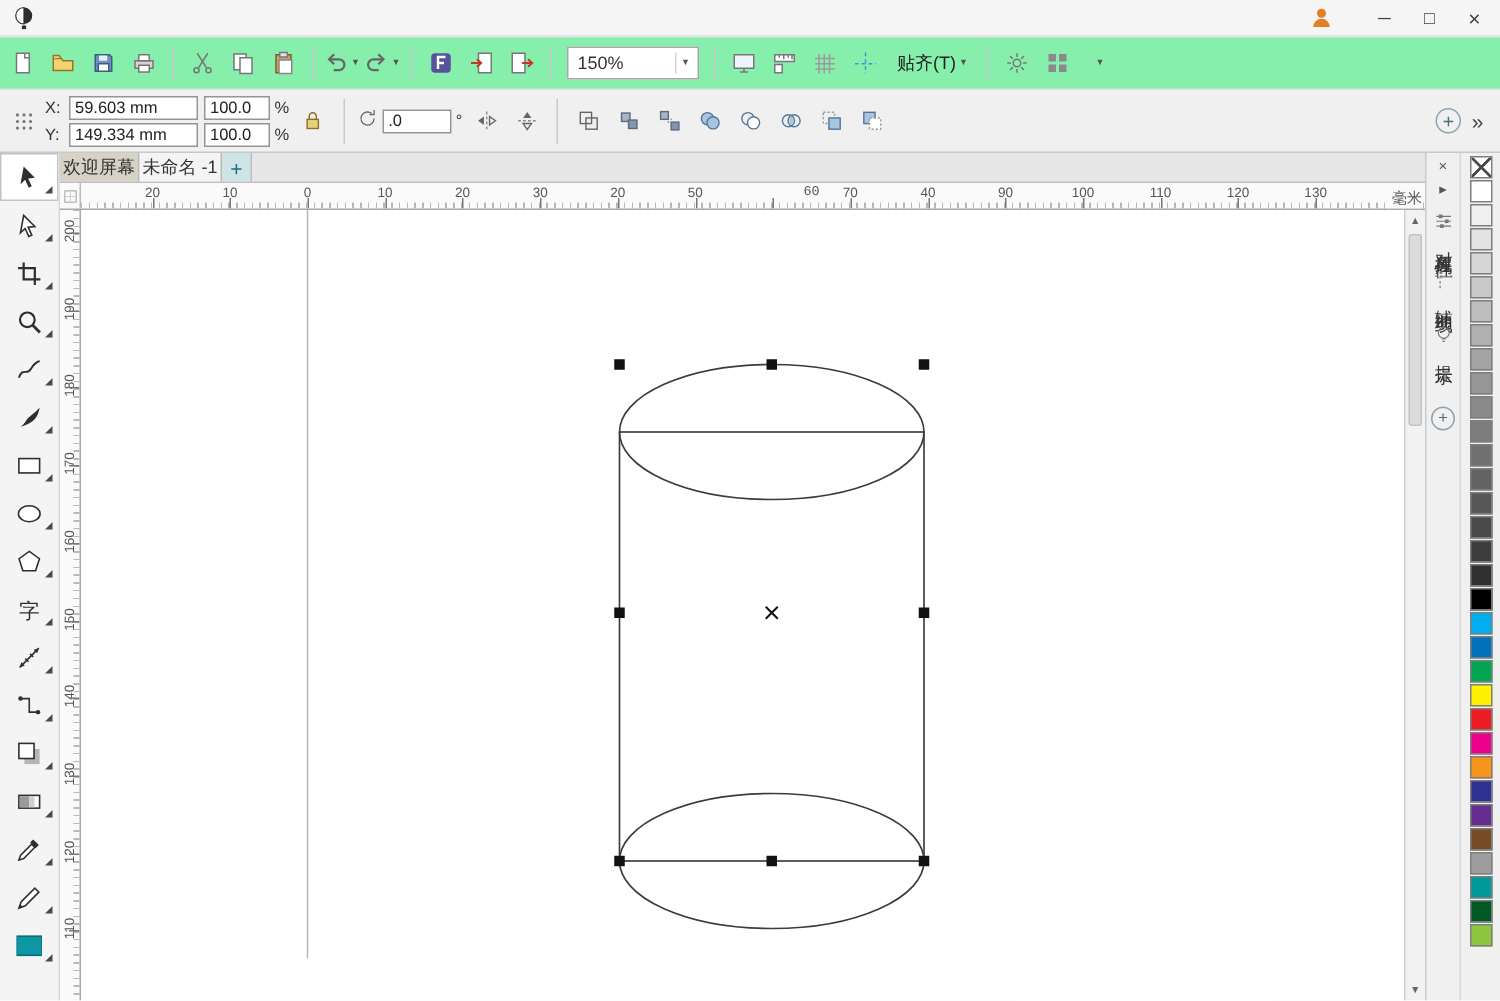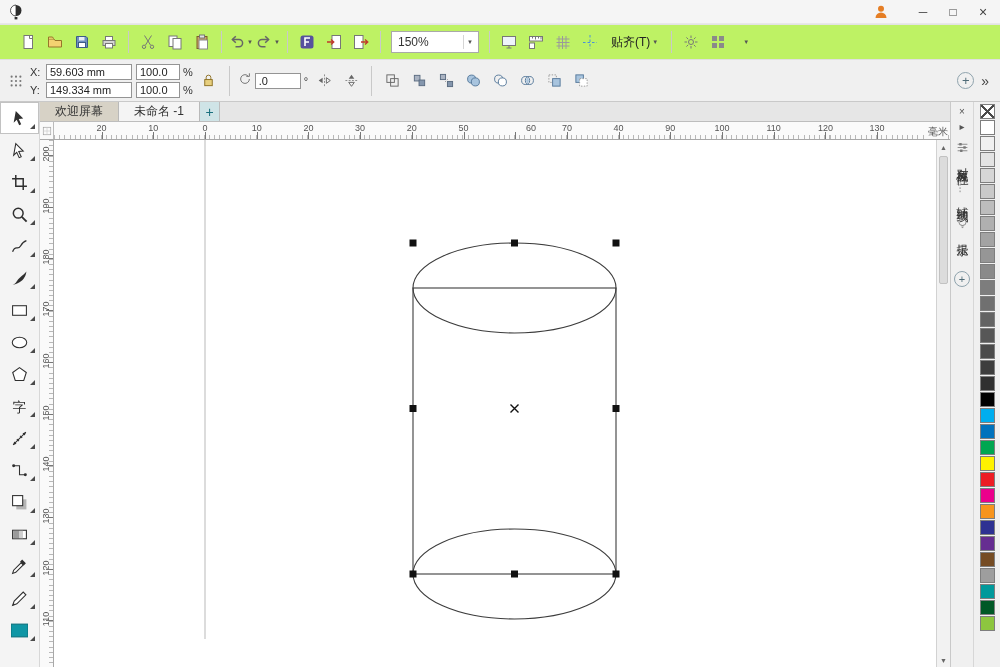--- a/index.html
+++ b/index.html
@@ -13,21 +13,21 @@
   .flex-spacer{flex:1;}
   .win-btn{width:30px;height:22px;display:flex;align-items:center;justify-content:center;font-size:12px;color:#444;}
   .win-btn.close{font-size:14px;}
   #user-btn{width:26px;height:22px;display:flex;align-items:center;justify-content:center;margin-right:14px;}
 
   
   #menubar{height:28px;flex:0 0 auto;display:flex;align-items:center;padding:0 6px;font-size:13px;color:#1e1e1e;background:#f0f0f0;}
   .menu-item{padding:4px 9px;white-space:nowrap;border-radius:2px;}
 
   
-  #toolbar{height:36px;flex:0 0 auto;display:flex;align-items:center;padding:0 15px;gap:1px;background:#bef264;border-top:1px solid #e3e3e3;border-bottom:1px solid #e0e0e0;}
+  #toolbar{height:36px;flex:0 0 auto;display:flex;align-items:center;padding:0 2px;gap:1px;background:#86efac;border-top:1px solid #e3e3e3;border-bottom:1px solid #e0e0e0;}
   .tb-btn{height:26px;min-width:26px;display:flex;align-items:center;justify-content:center;border-radius:2px;}
   .tb-sep{width:1px;height:22px;background:#c9c9c9;margin:0 5px;flex:0 0 auto;}
   .dd{font-size:6px;color:#555;margin-left:2px;}
   .zoom-combo{width:88px;height:22px;background:#fff;border:1px solid #a9a9a9;display:flex;align-items:center;justify-content:space-between;font-size:12px;padding:0 2px 0 6px;margin:0 4px;}
   .zoom-combo .dd{border-left:1px solid #d5d5d5;padding:4px 3px;}
   .tb-text-btn{font-size:12px;display:flex;align-items:center;padding:0 7px;height:24px;white-space:nowrap;color:#222;}
 
   
   #propbar{height:42px;flex:0 0 auto;display:flex;align-items:center;padding:0 8px 0 6px;gap:4px;background:#f0f0f0;border-bottom:1px solid #c9c9c9;}
   .pb-2col{display:flex;flex-direction:column;gap:2px;}
@@ -44,21 +44,21 @@
 
   
   #workspace{flex:1;display:flex;min-height:0;background:#fff;}
   #toolbox{width:40px;flex:0 0 auto;background:#f4f4f4;border-right:1px solid #d7d7d7;display:flex;flex-direction:column;overflow:hidden;}
   .tool{height:32px;flex:0 0 auto;display:flex;align-items:center;justify-content:center;position:relative;}
   .tool.active{background:#ffffff;outline:1px solid #c2c2c2;outline-offset:-1px;}
   .tool .fly{position:absolute;right:4px;bottom:5px;width:0;height:0;border-style:solid;border-width:0 0 5px 5px;border-color:transparent transparent #4a4a4a transparent;}
 
   #center-col{flex:1;display:flex;flex-direction:column;min-width:0;}
   #tabbar{height:20px;flex:0 0 auto;display:flex;align-items:stretch;background:#e6e6e6;border-bottom:1px solid #bdbdbd;}
-  .doc-tab{padding:0 15px;font-size:12px;display:flex;align-items:center;background:#d7d2c6;border-right:1px solid #b9b9b9;color:#333;white-space:nowrap;}
+  .doc-tab{padding:0 2px;font-size:12px;display:flex;align-items:center;background:#d7d2c6;border-right:1px solid #b9b9b9;color:#333;white-space:nowrap;}
   .doc-tab.active{background:#f4f4f4;}
   .newtab{width:20px;display:flex;align-items:center;justify-content:center;background:#cfe4e7;color:#19707e;font-size:14px;border-right:1px solid #bdbdbd;}
 
   #ruler-row{height:18px;flex:0 0 auto;display:flex;background:#fafafa;border-bottom:1px solid #a8a8a8;}
   #ruler-corner{width:14px;flex:0 0 auto;border-right:1px solid #bbb;display:flex;align-items:center;justify-content:center;}
   #hruler{flex:1;position:relative;overflow:hidden;
     background-image:repeating-linear-gradient(90deg,#b8b8b8 0 1px,transparent 1px 5.17px);
     background-size:100% 4px;background-repeat:no-repeat;background-position:left bottom;}
   .hnum{position:absolute;top:1px;font-size:9px;color:#555;transform:translateX(-50%);}
   .htick{position:absolute;bottom:0;width:1px;height:7px;background:#777;}
@@ -517,21 +517,21 @@
             <span class="hnum" style="left: 202.7px;">10</span>
             <i class="htick" style="left: 202.7px;"></i>
             <span class="hnum" style="left: 254.4px;">20</span>
             <i class="htick" style="left: 254.4px;"></i>
             <span class="hnum" style="left: 306.1px;">30</span>
             <i class="htick" style="left: 306.1px;"></i>
             <span class="hnum" style="left: 357.8px;">20</span>
             <i class="htick" style="left: 357.8px;"></i>
             <span class="hnum" style="left: 409.5px;">50</span>
             <i class="htick" style="left: 409.5px;"></i>
-            <span class="hnum" style="left: 477px;">60</span>
+            <span class="hnum" style="left: 487px; font-family: Liberation Mono, monospace;">60</span>
             <i class="htick" style="left: 461.2px;"></i>
             <span class="hnum" style="left: 512.9px;">70</span>
             <i class="htick" style="left: 512.9px;"></i>
             <span class="hnum" style="left: 564.6px;">40</span>
             <i class="htick" style="left: 564.6px;"></i>
             <span class="hnum" style="left: 616.3px;">90</span>
             <i class="htick" style="left: 616.3px;"></i>
             <span class="hnum" style="left: 668px;">100</span>
             <i class="htick" style="left: 668px;"></i>
             <span class="hnum" style="left: 719.7px;">110</span>

